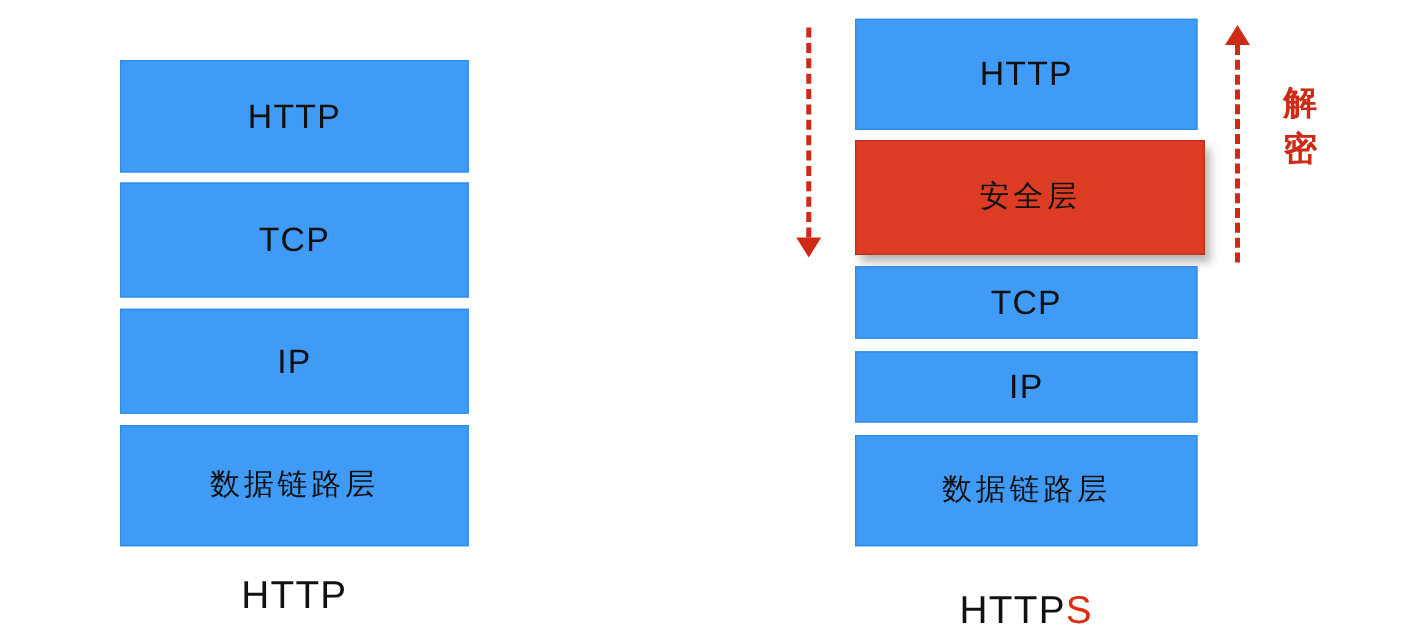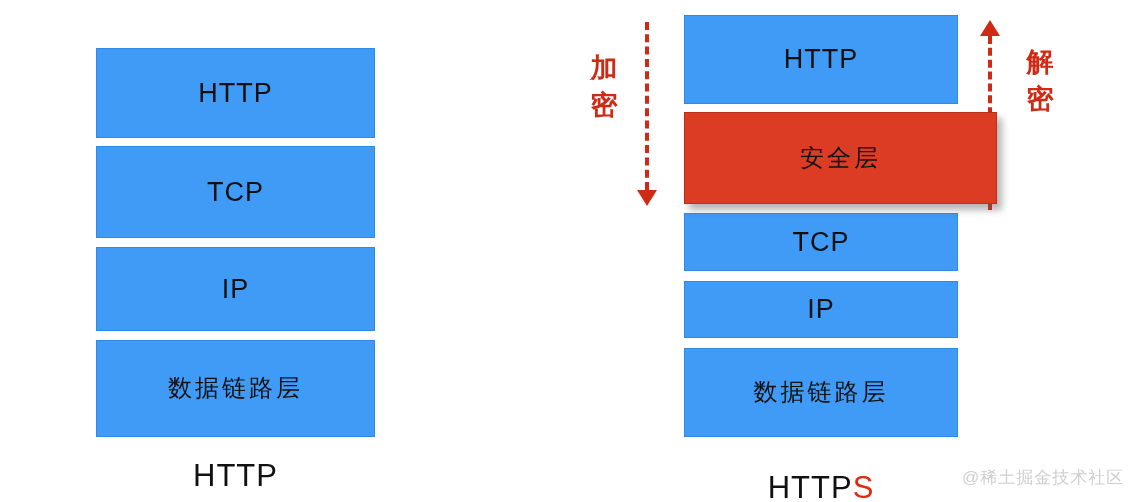--- a/index.html
+++ b/index.html
@@ -117,21 +117,21 @@
       <span>HTTP</span>
     </div>
   </div>
 
   <div class="stack">
 
     <div class="layer-box blue" style="left:684px;top:15px;width:274px;height:89px;">
       <span class="layer-label">HTTP</span>
     </div>
 
-    <div class="layer-box red" style="left:684px;top:112px;width:313px;height:92px;">
+    <div class="layer-box red" style="left:684px;top:112px;width:280px;height:92px;">
       <span class="layer-label cjk">安全层</span>
     </div>
 
     <div class="layer-box blue" style="left:684px;top:213px;width:274px;height:58px;">
       <span class="layer-label">TCP</span>
     </div>
 
     <div class="layer-box blue" style="left:684px;top:281px;width:274px;height:57px;">
       <span class="layer-label">IP</span>
     </div>
@@ -142,29 +142,23 @@
 
     <div class="stack-caption" style="left:684px;top:470px;width:274px;">
       <span>HTTP</span><span class="caption-accent">S</span>
     </div>
   </div>
 
   <div class="arrow down" style="left:645px;top:22px;height:186px;">
     <div class="shaft" style="height:168px;"></div>
     <div class="head" style="top:168px;"></div>
   </div>
-  <div class="arrow-text" style="left:584px;top:50px;">
-    <span>加密</span>
-  </div>
 
   <div class="arrow up" style="left:988px;top:20px;height:190px;">
     <div class="head" style="top:0px;"></div>
     <div class="shaft" style="top:16px;height:174px;"></div>
   </div>
-  <div class="arrow-text" style="left:1020px;top:44px;">
+  <div class="arrow-text" style="left:1020px;top:64px;">
     <span>解密</span>
   </div>
 
-  <div class="watermark" style="left:962px;top:466px;">
-    <span>@稀土掘金技术社区</span>
-  </div>
 
 </div>
 
 </body></html>

